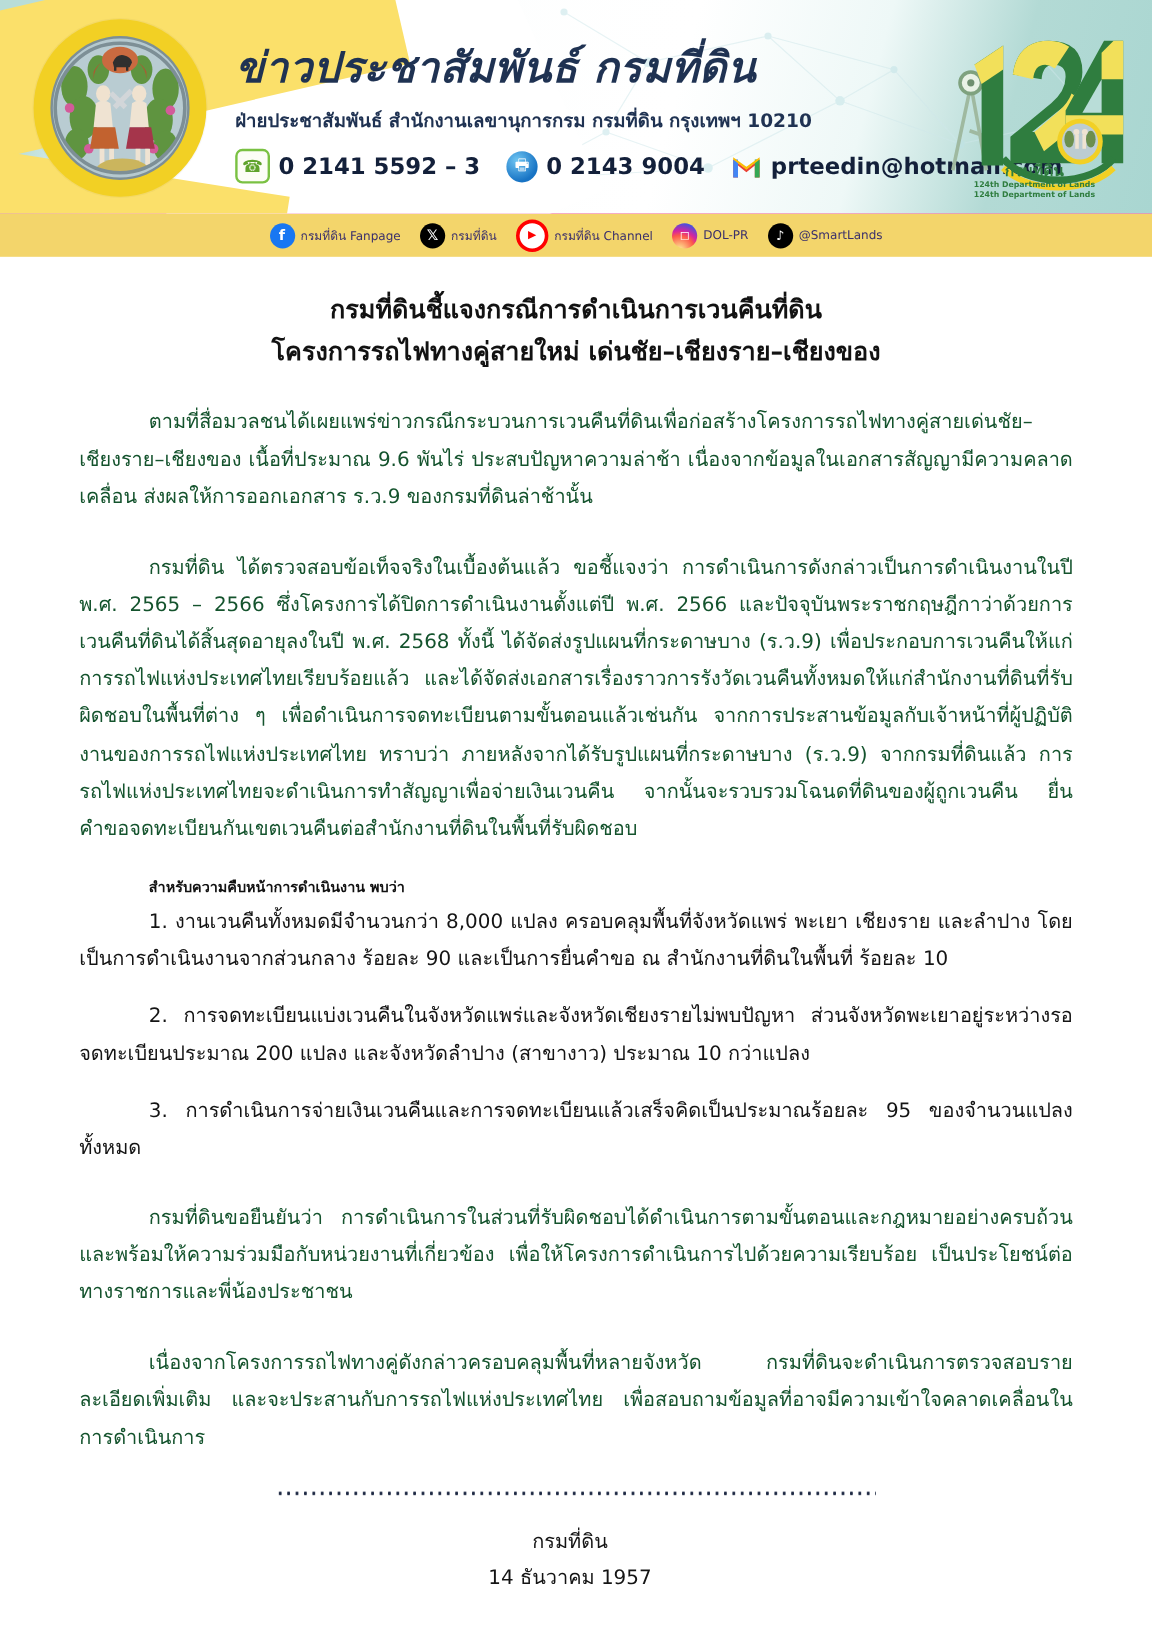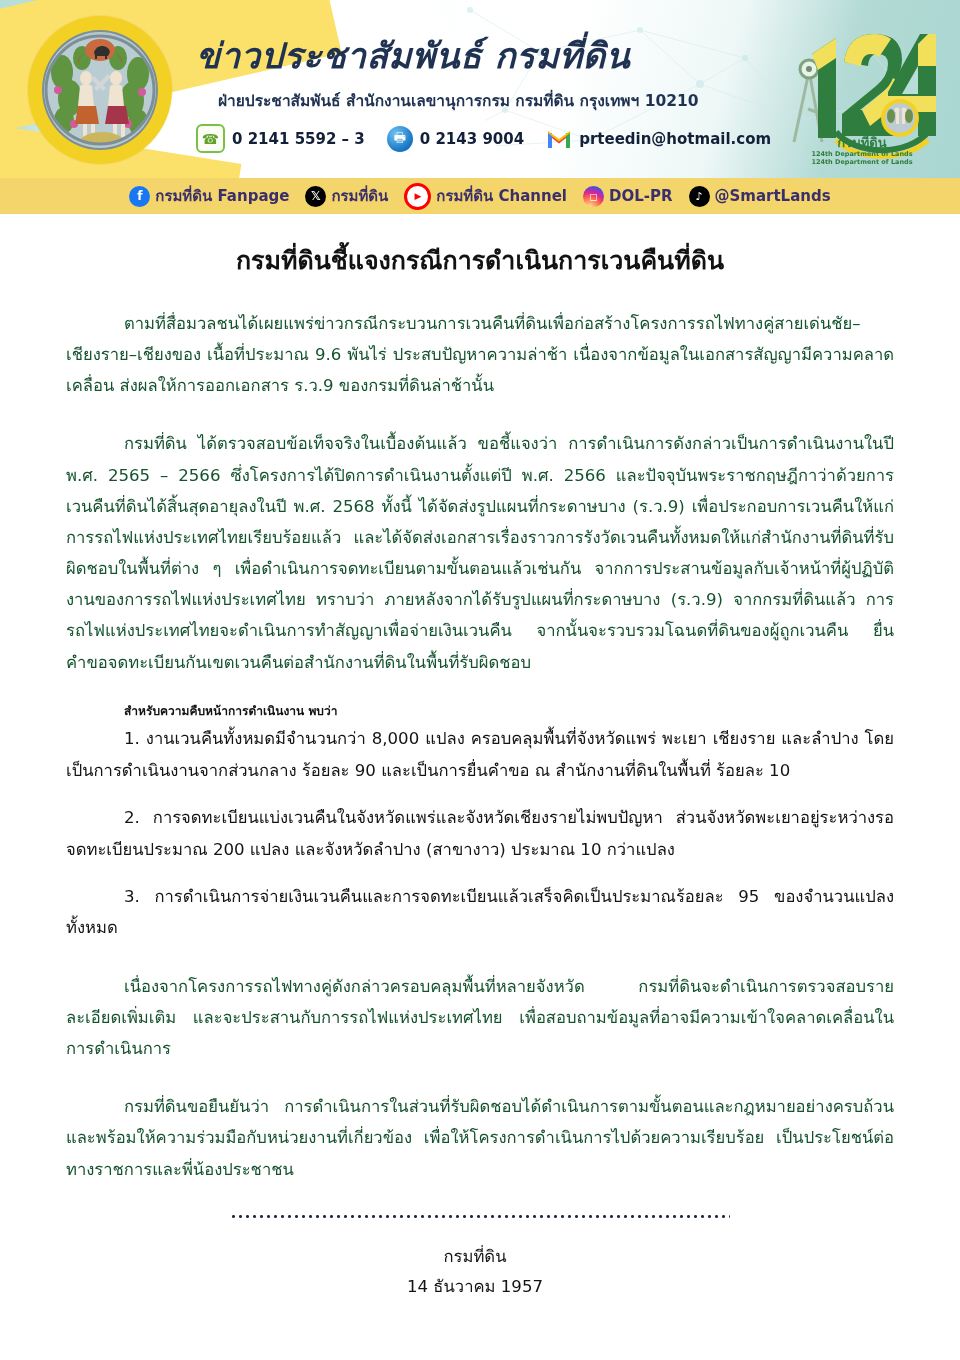--- a/index.html
+++ b/index.html
@@ -99,38 +99,37 @@
     letter-spacing: .5px;
     white-space: nowrap;
   }
   .hdr-sub {
     position: absolute;
     left: 196px; top: 88px;
     font-size: 15.5px;
     font-weight: bold;
     color: #1f3252;
     white-space: nowrap;
-    margin-left: 22px;
   }
   .contact-row {
     position: absolute;
     left: 196px; top: 124px;
     display: flex;
     align-items: center;
     gap: 9px;
     white-space: nowrap;
   }
   .contact-item {
     display: flex;
     align-items: center;
     gap: 7px;
     margin-right: 13px;
   }
   .contact-txt {
-    font-size: 15px;
+    font-size: 19px;
     font-weight: bold;
     color: #13203a;
   }
   .ic-phone {
     width: 25px; height: 25px;
     border-radius: 6px;
     border: 2px solid #7ac143;
     background: #fcfdf6;
     display: flex; align-items: center; justify-content: center;
     color: #5fa32c;
@@ -165,22 +164,22 @@
     align-items: center;
     justify-content: center;
     gap: 16px;
   }
   .soc-item {
     display: flex;
     align-items: center;
     gap: 5px;
   }
   .soc-label {
-    font-size: 15px;
-    font-weight: bold;
+    font-size: 10px;
+    font-weight: normal;
     color: #3a2f6b;
     white-space: nowrap;
   }
   .soc-ic {
     width: 21px; height: 21px;
     border-radius: 50%;
     display: flex;
     align-items: center;
     justify-content: center;
     color: #fff;
@@ -195,21 +194,21 @@
   .soc-tt { background: #000000; }
 
   
   .doc {
     padding: 28px 66px 0 66px;
     box-sizing: border-box;
     width: 960px;
   }
   .doc-title {
     text-align: center;
-    font-size: 25px;
+    font-size: 21px;
     font-weight: bold;
     color: #121212;
     line-height: 1.55;
   }
   .doc-subtitle {
     text-align: center;
     font-size: 21px;
     font-weight: bold;
     color: #121212;
     line-height: 1.55;
@@ -454,32 +453,33 @@
   </div>
   <div class="soc-item">
     <span class="soc-ic soc-tt" style="font-size:11px;">♪</span>
     <span class="soc-label">@SmartLands</span>
   </div>
 </div>
 
 <div class="doc">
 
   <div class="doc-title">กรมที่ดินชี้แจงกรณีการดำเนินการเวนคืนที่ดิน</div>
+  <div class="doc-subtitle">โครงการรถไฟทางคู่สายใหม่ เด่นชัย–เชียงราย–เชียงของ</div>
 
   <p class="para">ตามที่สื่อมวลชนได้เผยแพร่ข่าวกรณีกระบวนการเวนคืนที่ดินเพื่อก่อสร้างโครงการรถไฟทางคู่สายเด่นชัย–เชียงราย–เชียงของ เนื้อที่ประมาณ 9.6 พันไร่ ประสบปัญหาความล่าช้า เนื่องจากข้อมูลในเอกสารสัญญามีความคลาดเคลื่อน ส่งผลให้การออกเอกสาร ร.ว.9 ของกรมที่ดินล่าช้านั้น</p>
   <p class="para">กรมที่ดิน ได้ตรวจสอบข้อเท็จจริงในเบื้องต้นแล้ว ขอชี้แจงว่า การดำเนินการดังกล่าวเป็นการดำเนินงานในปี พ.ศ. 2565 – 2566 ซึ่งโครงการได้ปิดการดำเนินงานตั้งแต่ปี พ.ศ. 2566 และปัจจุบันพระราชกฤษฎีกาว่าด้วยการเวนคืนที่ดินได้สิ้นสุดอายุลงในปี พ.ศ. 2568 ทั้งนี้ ได้จัดส่งรูปแผนที่กระดาษบาง (ร.ว.9) เพื่อประกอบการเวนคืนให้แก่การรถไฟแห่งประเทศไทยเรียบร้อยแล้ว และได้จัดส่งเอกสารเรื่องราวการรังวัดเวนคืนทั้งหมดให้แก่สำนักงานที่ดินที่รับผิดชอบในพื้นที่ต่าง ๆ เพื่อดำเนินการจดทะเบียนตามขั้นตอนแล้วเช่นกัน จากการประสานข้อมูลกับเจ้าหน้าที่ผู้ปฏิบัติงานของการรถไฟแห่งประเทศไทย ทราบว่า ภายหลังจากได้รับรูปแผนที่กระดาษบาง (ร.ว.9) จากกรมที่ดินแล้ว การรถไฟแห่งประเทศไทยจะดำเนินการทำสัญญาเพื่อจ่ายเงินเวนคืน จากนั้นจะรวบรวมโฉนดที่ดินของผู้ถูกเวนคืน ยื่นคำขอจดทะเบียนกันเขตเวนคืนต่อสำนักงานที่ดินในพื้นที่รับผิดชอบ</p>
 
   <div class="subhead">สำหรับความคืบหน้าการดำเนินงาน พบว่า</div>
 
   <p class="item">1. งานเวนคืนทั้งหมดมีจำนวนกว่า 8,000 แปลง ครอบคลุมพื้นที่จังหวัดแพร่ พะเยา เชียงราย และลำปาง โดยเป็นการดำเนินงานจากส่วนกลาง ร้อยละ 90 และเป็นการยื่นคำขอ ณ สำนักงานที่ดินในพื้นที่ ร้อยละ 10</p>
   <p class="item">2. การจดทะเบียนแบ่งเวนคืนในจังหวัดแพร่และจังหวัดเชียงรายไม่พบปัญหา ส่วนจังหวัดพะเยาอยู่ระหว่างรอจดทะเบียนประมาณ 200 แปลง และจังหวัดลำปาง (สาขางาว) ประมาณ 10 กว่าแปลง</p>
   <p class="item">3. การดำเนินการจ่ายเงินเวนคืนและการจดทะเบียนแล้วเสร็จคิดเป็นประมาณร้อยละ 95 ของจำนวนแปลงทั้งหมด</p>
 
+  <p class="para">กรมที่ดินขอยืนยันว่า การดำเนินการในส่วนที่รับผิดชอบได้ดำเนินการตามขั้นตอนและกฎหมายอย่างครบถ้วน และพร้อมให้ความร่วมมือกับหน่วยงานที่เกี่ยวข้อง เพื่อให้โครงการดำเนินการไปด้วยความเรียบร้อย เป็นประโยชน์ต่อทางราชการและพี่น้องประชาชน</p>
   <p class="para">เนื่องจากโครงการรถไฟทางคู่ดังกล่าวครอบคลุมพื้นที่หลายจังหวัด กรมที่ดินจะดำเนินการตรวจสอบรายละเอียดเพิ่มเติม และจะประสานกับการรถไฟแห่งประเทศไทย เพื่อสอบถามข้อมูลที่อาจมีความเข้าใจคลาดเคลื่อนในการดำเนินการ</p>
-  <p class="para">กรมที่ดินขอยืนยันว่า การดำเนินการในส่วนที่รับผิดชอบได้ดำเนินการตามขั้นตอนและกฎหมายอย่างครบถ้วน และพร้อมให้ความร่วมมือกับหน่วยงานที่เกี่ยวข้อง เพื่อให้โครงการดำเนินการไปด้วยความเรียบร้อย เป็นประโยชน์ต่อทางราชการและพี่น้องประชาชน</p>
 
   <div class="divider"></div>
 
   <div class="sig">
     <div class="sig-line">กรมที่ดิน</div>
     <div class="sig-line">14 ธันวาคม 1957</div>
   </div>
 </div>
 
 </body></html>

